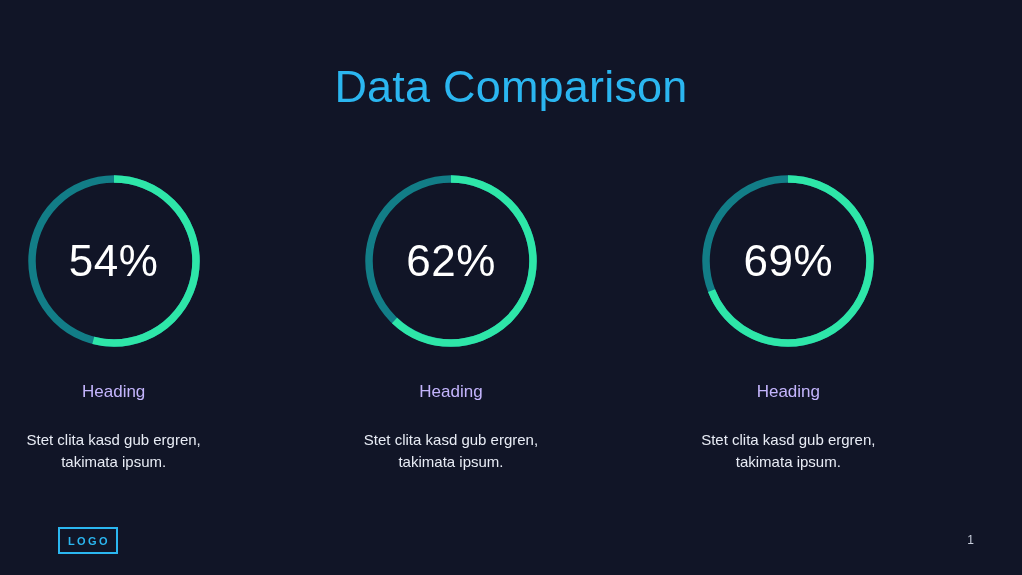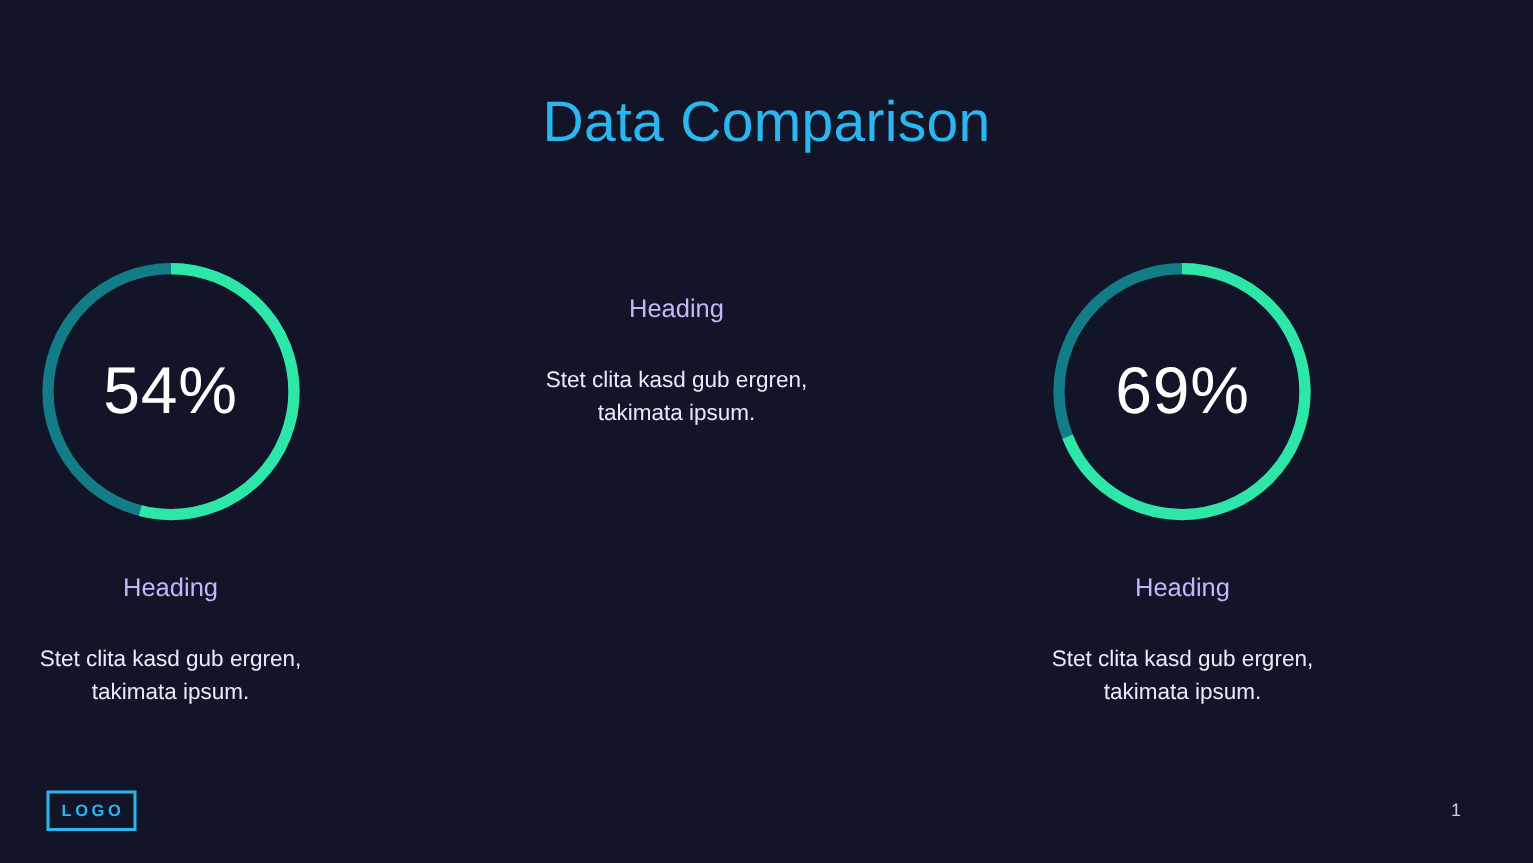--- a/index.html
+++ b/index.html
@@ -20,21 +20,21 @@
     inset: 0;
   }
 
   
   .slide-title {
     position: absolute;
     top: 62px;
     left: 0;
     width: 1022px;
     text-align: center;
-    font-size: 38px;
+    font-size: 45px;
     font-weight: 400;
     letter-spacing: 0.2px;
     color: #2BB6F0;
     line-height: 1.1;
   }
 
   
   .columns {
     position: absolute;
     top: 168px;
@@ -101,21 +101,21 @@
     font-weight: 400;
     color: #E8ECF5;
     text-align: center;
     line-height: 1.45;
     max-width: 215px;
   }
 
   
   .logo-box {
     position: absolute;
-    left: 31px;
+    left: 58px;
     top: 527px;
     width: 60px;
     height: 27px;
     border: 2px solid #2BB6F0;
     display: flex;
     align-items: center;
     justify-content: center;
     box-sizing: border-box;
   }
   .logo-text {
@@ -157,20 +157,27 @@
           <circle class="donut-track" cx="93" cy="93" r="82"></circle>
           <circle class="donut-value" cx="93" cy="93" r="82" stroke-dasharray="278.219445401912 515.221195188726"></circle>
         </svg>
         <div class="donut-label">54%</div>
       </div>
       <div class="col-heading">Heading</div>
       <div class="col-body">Stet clita kasd gub ergren, takimata ipsum.</div>
     </div>
 
     <div class="column">
+      <div class="donut-wrap">
+        <svg class="donut-svg" viewBox="0 0 186 186">
+          <circle class="donut-track" cx="93" cy="93" r="82"></circle>
+          <circle class="donut-value" cx="93" cy="93" r="82" stroke-dasharray="319.43714101701016 515.221195188726"></circle>
+        </svg>
+        <div class="donut-label">62%</div>
+      </div>
       <div class="col-heading">Heading</div>
       <div class="col-body">Stet clita kasd gub ergren, takimata ipsum.</div>
     </div>
 
     <div class="column">
       <div class="donut-wrap">
         <svg class="donut-svg" viewBox="0 0 186 186">
           <circle class="donut-track" cx="93" cy="93" r="82"></circle>
           <circle class="donut-value" cx="93" cy="93" r="82" stroke-dasharray="355.502624680221 515.221195188726"></circle>
         </svg>

